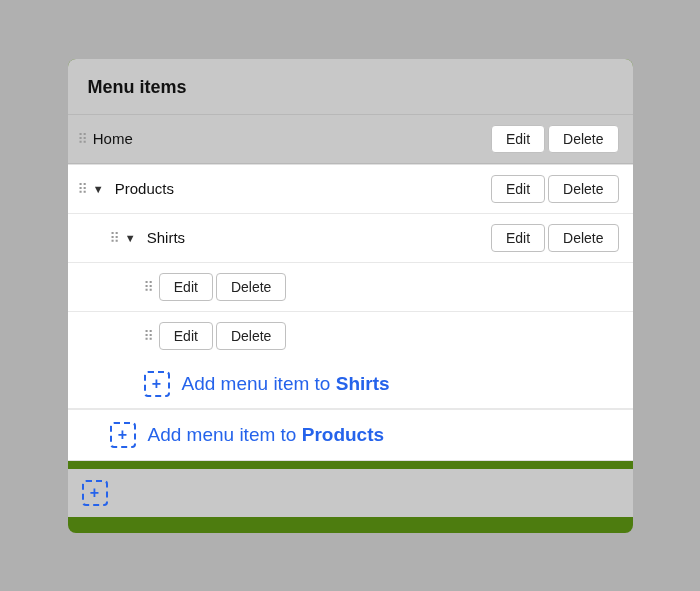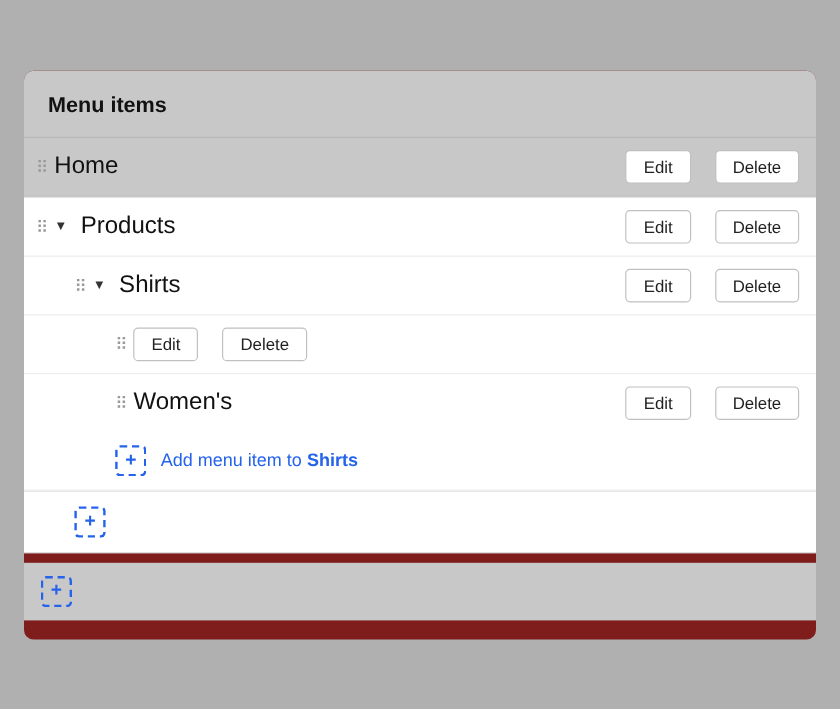--- a/index.html
+++ b/index.html
@@ -8,23 +8,23 @@
       font-family: -apple-system, BlinkMacSystemFont, 'Segoe UI', sans-serif;
       font-size: 15px;
       display: flex;
       align-items: center;
       justify-content: center;
       width: 700px;
       height: 591px;
       overflow: hidden;
     }
     .panel {
-      background: #7f1d1d;
+      background: #4d7c0f;
       border-radius: 8px;
-      width: 660px;
+      width: 565px;
       padding: 0 0 16px 0;
       overflow: hidden;
     }
     .panel-header {
       padding: 18px 20px 16px 20px;
       border-bottom: 1px solid #b8b8b8;
       background: #c8c8c8;
     }
     .panel-title {
       font-size: 18px;
@@ -64,25 +64,25 @@
       font-size: 11px;
       color: #333;
       margin-right: 8px;
       width: 14px;
       flex-shrink: 0;
       display: inline-block;
     }
     .item-label {
       flex: 1;
       color: #111;
-      font-size: 20px;
+      font-size: 15px;
     }
     .btn-group {
       display: flex;
-      gap: 20px;
+      gap: 3px;
       flex-shrink: 0;
     }
     .btn {
       background: #fff;
       border: 1px solid #c0c0c0;
       border-radius: 4px;
       padding: 5px 14px;
       font-size: 14px;
       cursor: pointer;
       color: #222;
@@ -123,21 +123,21 @@
       align-items: center;
       justify-content: center;
       margin-right: 12px;
       flex-shrink: 0;
       color: #2563eb;
       font-size: 16px;
       font-weight: bold;
     }
     .add-label {
       color: #2563eb;
-      font-size: 15px;
+      font-size: 19px;
       font-weight: 400;
     }
     .add-label strong {
       font-weight: 700;
     }
     .white-section {
       background: #fff;
       border-top: 1px solid #e0e0e0;
       border-bottom: 1px solid #e0e0e0;
     }
@@ -185,35 +185,37 @@
     <div class="menu-row nested-2">
       <span class="drag-handle">⠿</span>
       <div class="btn-group">
         <button class="btn">Edit</button>
         <button class="btn">Delete</button>
       </div>
     </div>
 
     <div class="menu-row nested-2" style="border-bottom: none;">
       <span class="drag-handle">⠿</span>
-      <span class="item-label">Women's</span>
       <div class="btn-group">
         <button class="btn">Edit</button>
         <button class="btn">Delete</button>
       </div>
     </div>
 
     <div class="add-row nested-shirts">
       <div class="add-icon">+</div>
       <span class="add-label">
         <span>Add menu item to </span><strong>Shirts</strong>
       </span>
     </div>
 
     <div class="add-row nested-products" style="padding-top:12px; padding-bottom:12px;">
       <div class="add-icon">+</div>
+      <span class="add-label">
+        <span>Add menu item to </span><strong>Products</strong>
+      </span>
     </div>
   </div>
 
   <div class="add-row top-level" style="margin-top: 8px;">
     <div class="add-icon">+</div>
   </div>
 </div>
 
 </body></html>

